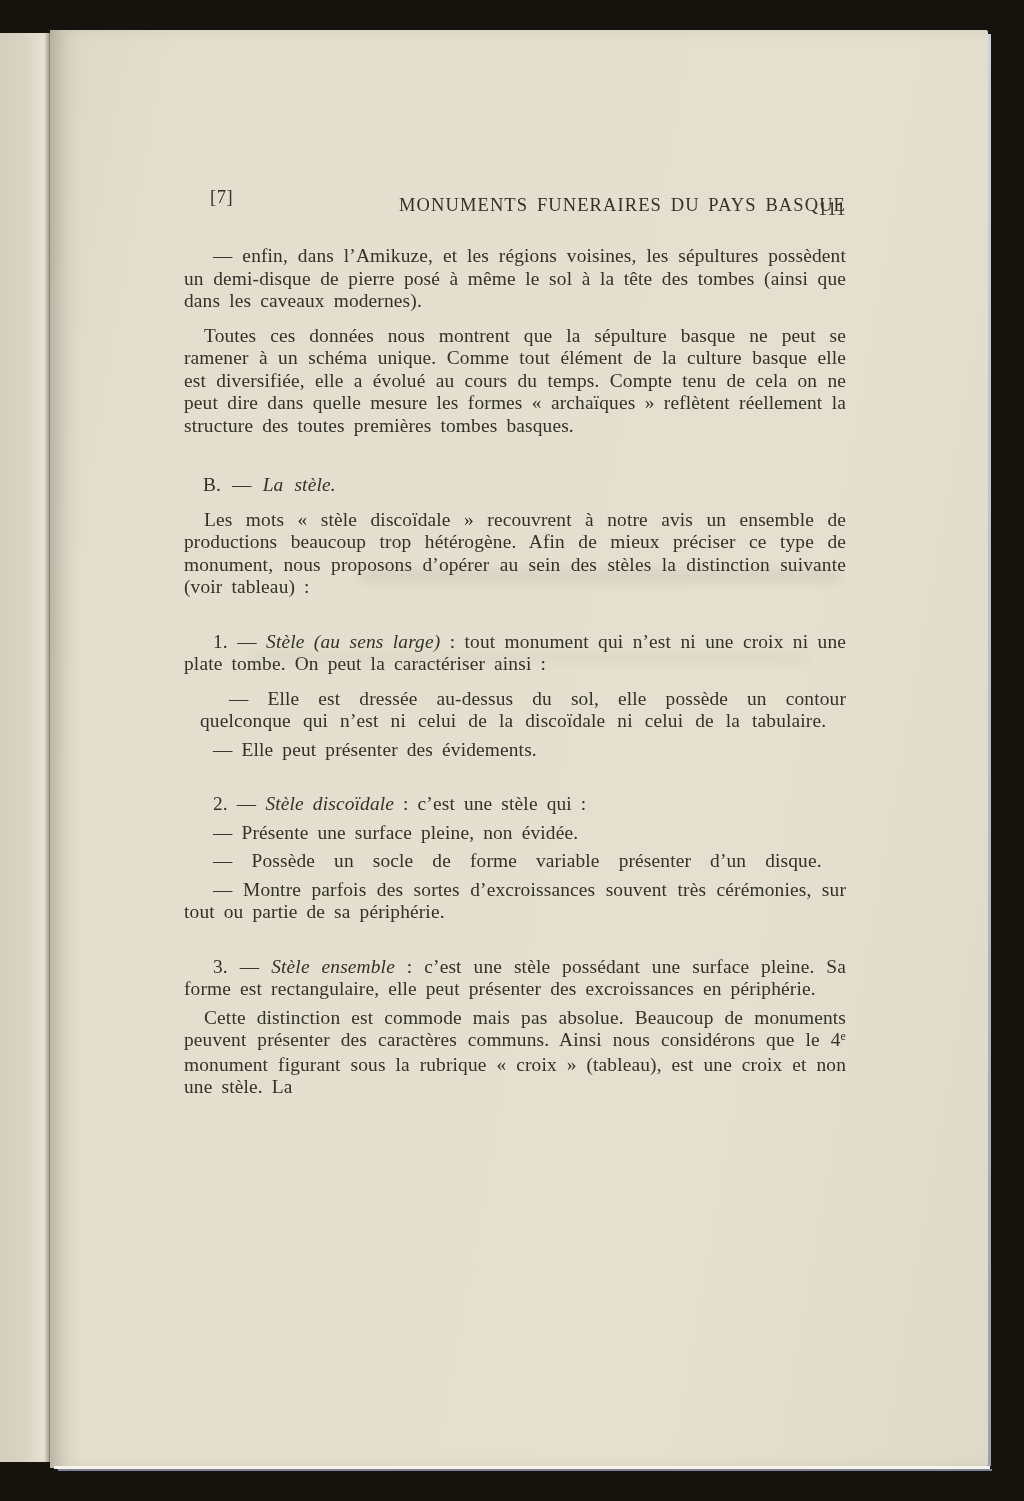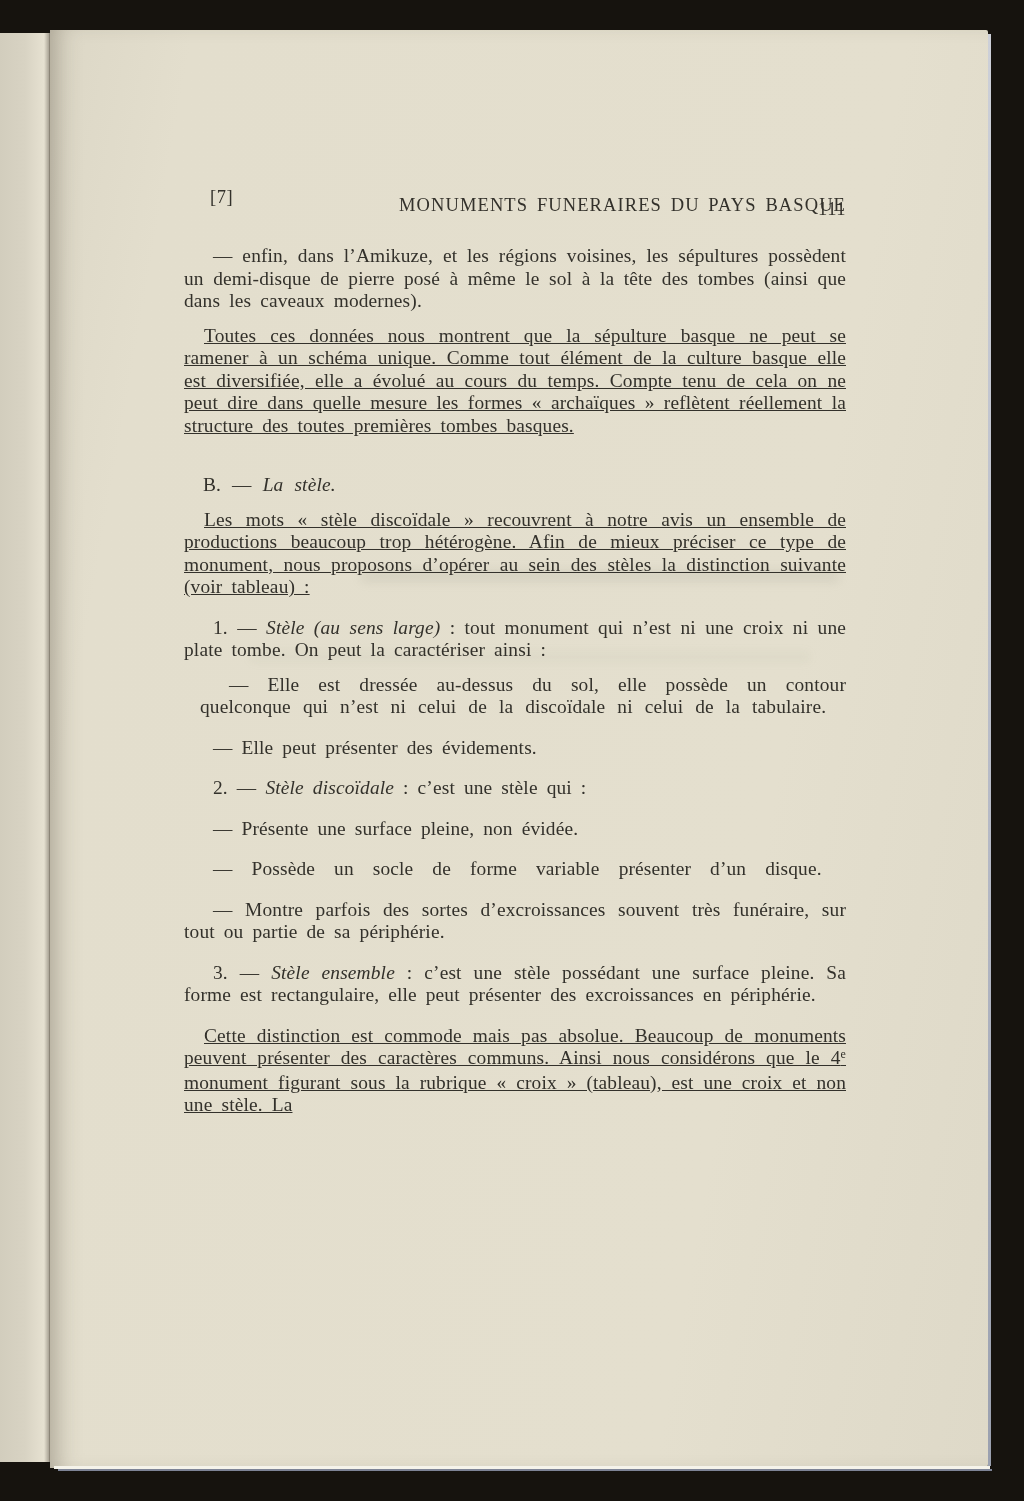--- a/index.html
+++ b/index.html
@@ -61,26 +61,26 @@
   .rh-ref   { position:absolute; left:26px; top:0; letter-spacing:0.5px; }
   .rh-title { position:absolute; left:0; top:8px; width:100%; text-align:right;
               letter-spacing:1.1px; word-spacing:3px; }
   .rh-num   { position:absolute; right:0; top:12px; letter-spacing:0.5px; }
 
   p {
     margin:0; text-align:justify;
     font-size:19.4px; line-height:22.5px;
     word-spacing:4px; letter-spacing:0.15px;
   }
-  .indent { text-indent:20px;text-decoration:underline; }
+  .indent { text-indent:20px; }
   .dash   { text-indent:29px; }
   .heading-b { text-indent:19px; word-spacing:6px; }
-  .mt-xs { margin-top:18px; }
+  .mt-xs { margin-top:6px; }
   .mt-sm { margin-top:12px; }
-  .mt-md { margin-top:18px; }
+  .mt-md { margin-top:32px; }
   .mt-lg { margin-top:37px; }
   .spread    { word-spacing:14px; }
   .spread-sm { word-spacing:7px;margin-left:16px; }
 
   i { font-style:italic; }
   .sup { font-size:12px; position:relative; top:-6px; }
 </style>
 </head>
 <body>
 
@@ -118,20 +118,20 @@
     <p class="dash mt-sm spread-sm">— Elle est dressée au-dessus du sol, elle possède un contour quelconque qui n’est ni celui de la discoïdale ni celui de la tabulaire.</p>
 
     <p class="dash mt-xs">— Elle peut présenter des évidements.</p>
 
     <p class="dash mt-md"><span>2. — </span><i>Stèle discoïdale</i><span> : c’est une stèle qui :</span></p>
 
     <p class="dash mt-xs">— Présente une surface pleine, non évidée.</p>
 
     <p class="dash mt-xs spread">— Possède un socle de forme variable présenter d’un disque.</p>
 
-    <p class="dash mt-xs">— Montre parfois des sortes d’excroissances souvent très funéraire, sur tout ou partie de sa périphérie.</p>
+    <p class="dash mt-xs">— Montre parfois des sortes d’excroissances souvent très cérémonies, sur tout ou partie de sa périphérie.</p>
 
     <p class="dash mt-md"><span>3. — </span><i>Stèle ensemble</i><span> : c’est une stèle possédant une surface pleine. Sa forme est rectangulaire, elle peut présenter des excroissances en périphérie.</span></p>
 
     <p class="indent mt-xs"><span>Cette distinction est commode mais pas absolue. Beaucoup de monuments peuvent présenter des caractères communs. Ainsi nous considérons que le 4</span><span class="sup">e</span><span> monument figurant sous la rubrique « croix » (tableau), est une croix et non une stèle. La</span></p>
 
   </div>
 </div>
 
 </body></html>

